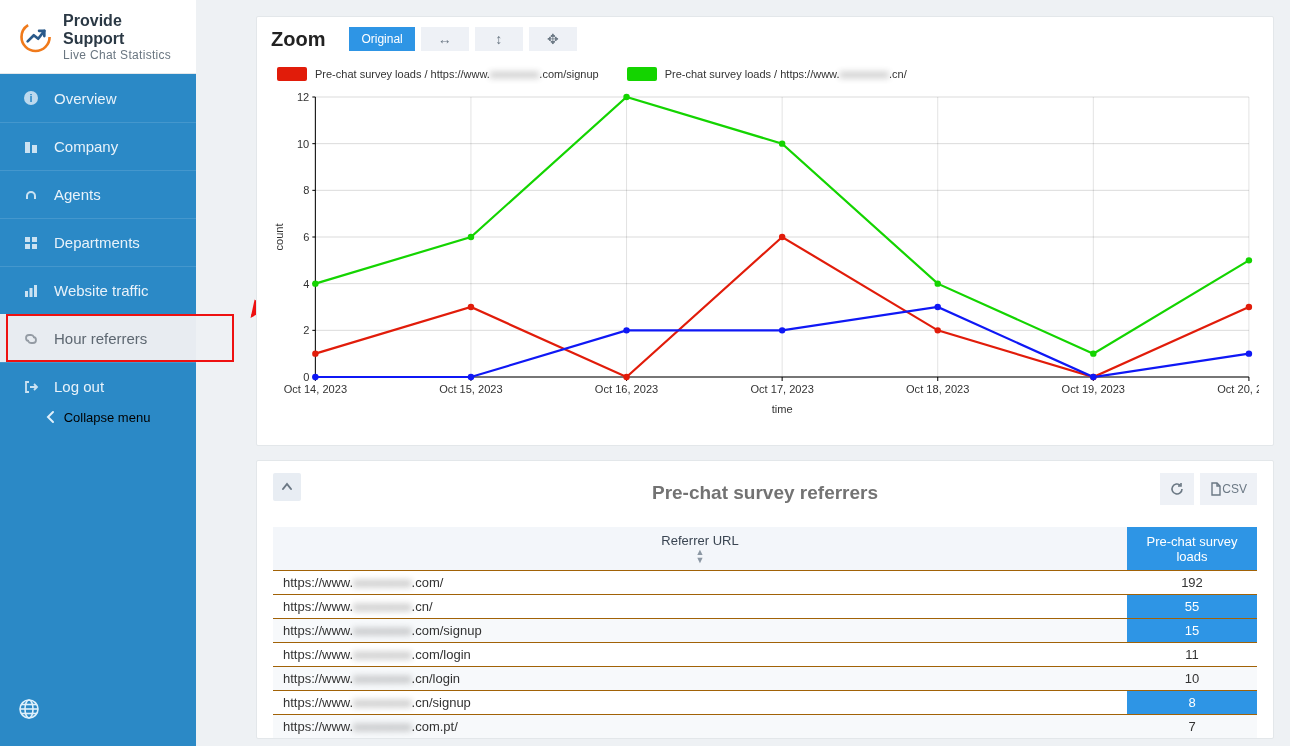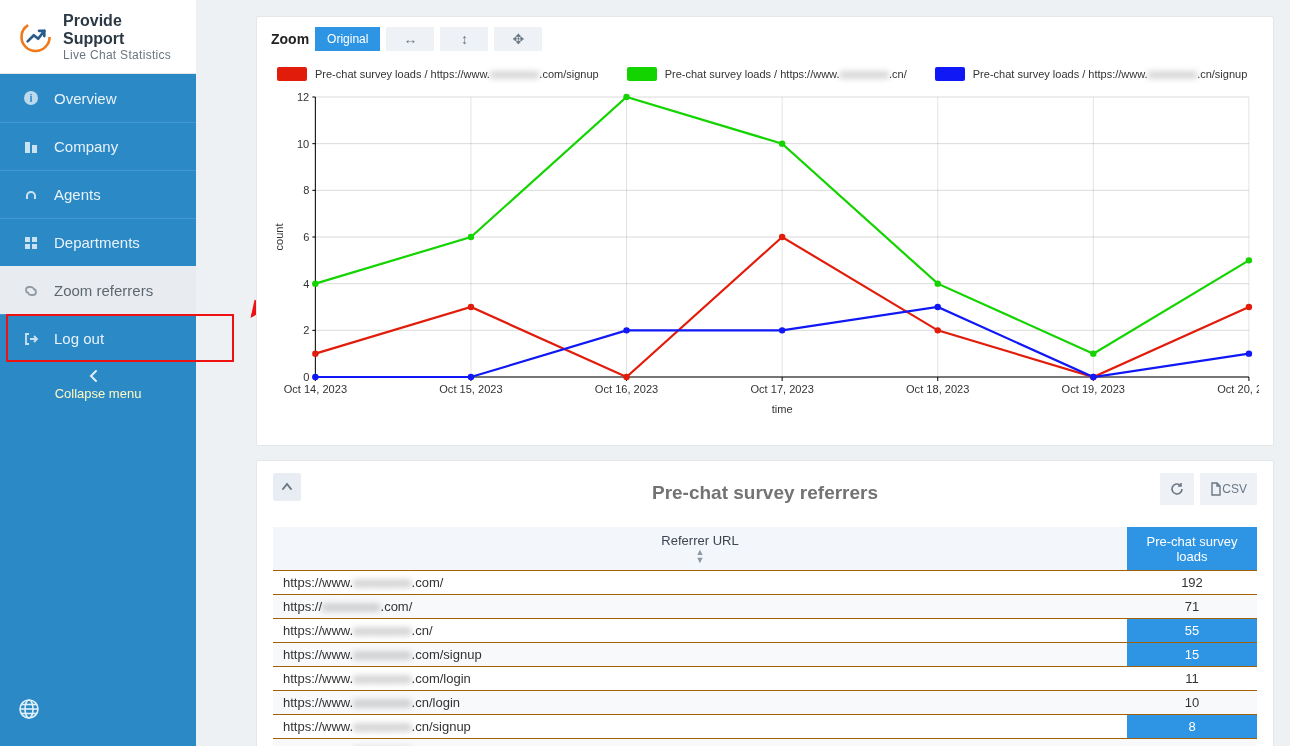--- a/index.html
+++ b/index.html
@@ -7,35 +7,35 @@
   .sidebar { position:absolute; left:0; top:0; width:196px; height:746px; background:#2b89c6; }
   .logo-area { height:74px; background:#fff; display:flex; align-items:center; padding:0 18px; border-bottom:1px solid #e3e7ea; }
   .logo-mark { width:38px; height:38px; margin-right:10px; }
   .logo-text-line1 { font-size:16px; font-weight:700; color:#2b3945; }
   .logo-text-line2 { font-size:12px; color:#6a7681; letter-spacing:.3px; }
   .nav-item { display:flex; align-items:center; height:48px; padding:0 20px; color:#e8f2fa; font-size:15px; cursor:pointer; border-top:1px solid rgba(255,255,255,.12); }
   .nav-item:first-of-type { border-top:none; }
   .nav-item .nav-icon { width:22px; margin-right:12px; opacity:.85; display:inline-flex; align-items:center; justify-content:center; }
   .nav-item.active { background:#e8ecf1; color:#5d6771; }
   .nav-item.active .nav-icon { opacity:.6; }
-  .collapse-row { display:flex; align-items:center; justify-content:center; height:46px; color:#fef9c3; font-size:13px; cursor:pointer;flex-direction:column; }
+  .collapse-row { display:flex; justify-content:center; height:46px; color:#000000; font-size:13px; cursor:pointer; }
   .collapse-row .chev { margin-right:8px; }
   .globe { position:absolute; left:18px; bottom:20px; color:#dff0fb; font-size:22px; }
 
   
   .active-frame { position:absolute; left:6px; top:314px; width:228px; height:48px; border:2.5px solid #e11; pointer-events:none; }
   .arrow-svg { position:absolute; left:246px; top:270px; pointer-events:none; }
 
   .main { position:absolute; left:240px; top:0; width:1050px; height:746px; padding:16px 16px 0 16px; }
   .panel { background:#fff; border:1px solid #e3e7ea; border-radius:2px; }
   .chart-panel { padding:10px 14px 14px 14px; height:430px; position:relative; }
 
   .toolbar { display:flex; align-items:center; justify-content:space-between; }
   .zoom-group, .time-group { display:flex; align-items:center; }
-  .zoom-label { font-weight:600; font-size:14px; color:#222; margin-right:6px; }
+  .zoom-label { font-weight:600; font-size:20px; color:#222; margin-right:24px; }
   .seg { height:24px; min-width:54px; padding:0 12px; display:inline-flex; align-items:center; justify-content:center; font-size:12px; background:#eef1f6; color:#6b7884; margin-right:6px; cursor:pointer; }
   .seg.sel { background:#2e95e5; color:#fff; }
   .seg.iconbtn { min-width:48px; font-size:14px; color:#6b7884; }
   .time-group .seg { min-width:60px; }
   .time-group .seg.disabled { color:#b7bfc7; cursor:default; }
 
   .legend { display:flex; gap:28px; margin-top:16px; padding-left:6px; font-size:11px; color:#333; }
   .legend-item { display:flex; align-items:center; gap:8px; }
   .swatch { width:30px; height:14px; border-radius:2px; }
   .blur { display:inline-block; filter:blur(3px); opacity:.7; }
@@ -110,27 +110,37 @@
         <span class="nav-icon">
           <svg width="16" height="16" viewBox="0 0 16 16">
             <rect x="2" y="2" width="5" height="5" fill="currentColor"></rect>
             <rect x="9" y="2" width="5" height="5" fill="currentColor"></rect>
             <rect x="2" y="9" width="5" height="5" fill="currentColor"></rect>
             <rect x="9" y="9" width="5" height="5" fill="currentColor"></rect>
           </svg>
         </span>
         <span>Departments</span>
       </div>
+      <div class="nav-item">
+        <span class="nav-icon">
+          <svg width="16" height="16" viewBox="0 0 16 16">
+            <rect x="2" y="8" width="3" height="6" fill="currentColor"></rect>
+            <rect x="6.5" y="5" width="3" height="9" fill="currentColor"></rect>
+            <rect x="11" y="2" width="3" height="12" fill="currentColor"></rect>
+          </svg>
+        </span>
+        <span>Website traffic</span>
+      </div>
       <div class="nav-item active">
         <span class="nav-icon">
           <svg width="16" height="16" viewBox="0 0 16 16">
             <path d="M6 10a3 3 0 0 1 0-6h2a3 3 0 0 1 2.8 2M10 6a3 3 0 0 1 0 6H8a3 3 0 0 1-2.8-2" fill="none" stroke="currentColor" stroke-width="1.8"></path>
           </svg>
         </span>
-        <span>Zoom referrers</span>
+        <span>Hour referrers</span>
       </div>
       <div class="nav-item">
         <span class="nav-icon">
           <svg width="16" height="16" viewBox="0 0 16 16">
             <path d="M6 3H3v10h3M7 8h7M11 5l3 3-3 3" fill="none" stroke="currentColor" stroke-width="1.8"></path>
           </svg>
         </span>
         <span>Log out</span>
       </div>
     </div>
@@ -176,24 +186,20 @@
     </div>
 
     <div class="legend" id="legend">
         <div class="legend-item">
           <span class="swatch" style="background:#e11c0a"></span>
           <span>Pre-chat survey loads / https://www.<span class="blur">xxxxxxxxx</span>.com/signup</span>
         </div>
         <div class="legend-item">
           <span class="swatch" style="background:#14d400"></span>
           <span>Pre-chat survey loads / https://www.<span class="blur">xxxxxxxxx</span>.cn/</span>
-        </div>
-        <div class="legend-item">
-          <span class="swatch" style="background:#0f18f5"></span>
-          <span>Pre-chat survey loads / https://www.<span class="blur">xxxxxxxxx</span>.cn/signup</span>
         </div>
       </div>
 
     <div class="plot-wrap">
       <svg class="plot-svg" id="plot" viewBox="0 0 980 330" preserveAspectRatio="none">
           <line x1="44" y1="288" x2="970" y2="288" stroke="#000" stroke-width="0.15"></line>
           <text class="axis-text" x="38" y="292" text-anchor="end">0</text>
           <line x1="41" y1="288" x2="44" y2="288" stroke="#000" stroke-width="1"></line>
           <line x1="44" y1="241.33333333333334" x2="970" y2="241.33333333333334" stroke="#000" stroke-width="0.15"></line>
           <text class="axis-text" x="38" y="245.33333333333334" text-anchor="end">2</text>
@@ -298,24 +304,20 @@
             <span class="sort-ind">▲<br>▼</span>
           </th>
           <th class="col-loads">Pre-chat survey loads</th>
         </tr>
       </thead>
       <tbody id="tbody">
           <tr class="">
             <td>https://www.<span class="blur">xxxxxxxxx</span>.com/</td>
             <td class="col-loads">192</td>
           </tr>
-          <tr class="alt">
-            <td>https://<span class="blur">xxxxxxxxx</span>.com/</td>
-            <td class="col-loads">71</td>
-          </tr>
           <tr class="hl">
             <td>https://www.<span class="blur">xxxxxxxxx</span>.cn/</td>
             <td class="col-loads">55</td>
           </tr>
           <tr class="alt hl">
             <td>https://www.<span class="blur">xxxxxxxxx</span>.com/signup</td>
             <td class="col-loads">15</td>
           </tr>
           <tr class="">
             <td>https://www.<span class="blur">xxxxxxxxx</span>.com/login</td>

